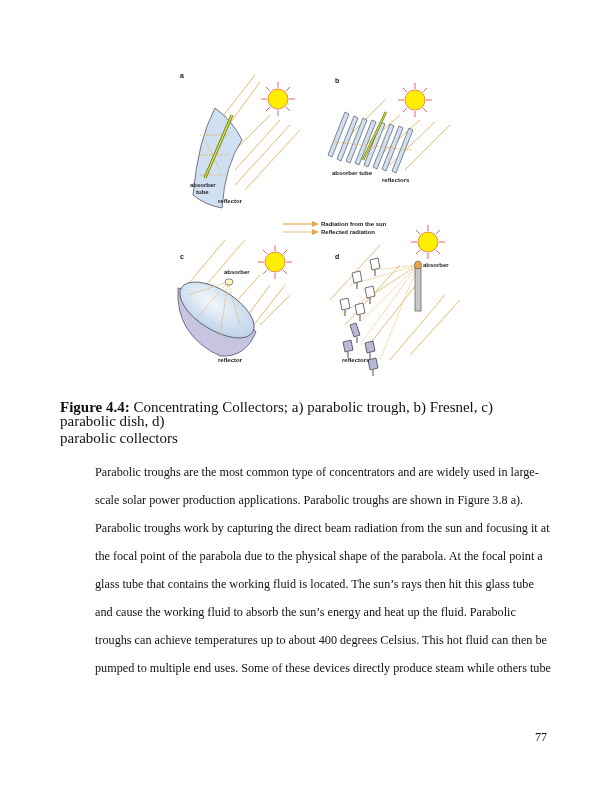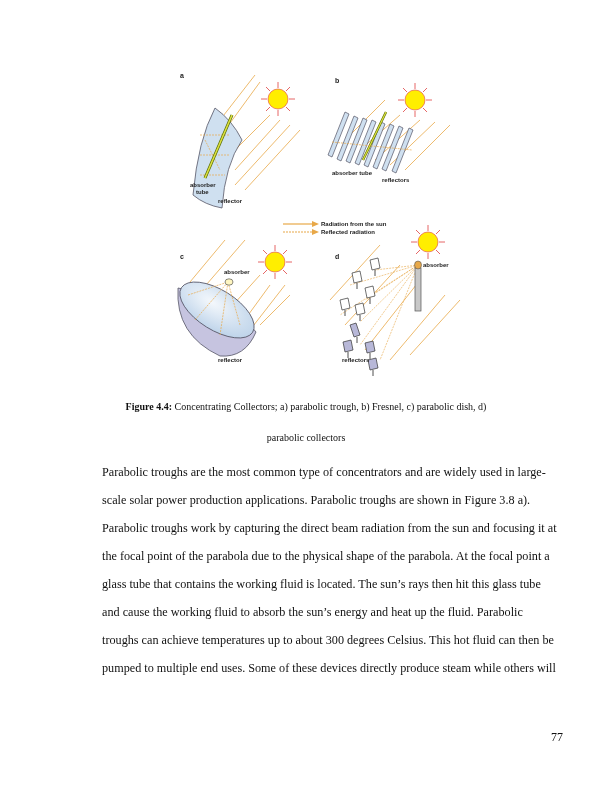--- a/index.html
+++ b/index.html
@@ -1,25 +1,25 @@
 <!DOCTYPE html>
 <html><head>
 <meta charset="utf-8">
 <style>
   html,body{margin:0;padding:0;background:#fff;}
   body{width:612px;height:792px;position:relative;overflow:hidden;font-family:"Liberation Serif","DejaVu Serif",serif;color:#111;}
   .figure{position:absolute;left:160px;top:60px;width:310px;height:320px;}
   .fig-svg{position:absolute;left:0;top:0;}
-  .caption{position:absolute;left:60px;width:492px;text-align:center;font-size:10px;line-height:14px;}
+  .caption{position:absolute;left:60px;width:492px;text-align:left;font-size:15px;line-height:14px;}
   .cap1{top:400px;}
   .cap2{top:431px;}
   .caption b{font-weight:bold;}
   .body-text{position:absolute;left:90px;width:460px;font-size:12.2px;}
-  .line{position:absolute;left:12px;white-space:nowrap;}
-  .pagenum{position:absolute;left:551px;top:730px;font-size:12px;}
+  .line{position:absolute;left:5px;white-space:nowrap;}
+  .pagenum{position:absolute;left:535px;top:730px;font-size:12px;}
   .flabel{font-family:"Liberation Sans","DejaVu Sans",sans-serif;font-size:6px;font-weight:bold;fill:#222;}
   .panel-letter{font-family:"Liberation Sans","DejaVu Sans",sans-serif;font-size:7px;font-weight:bold;fill:#222;}
 </style>
 </head>
 <body>
 
 <div class="figure">
   <svg class="fig-svg" width="310" height="320" viewBox="0 0 310 320" xmlns="http://www.w3.org/2000/svg">
     <defs>
       <radialGradient id="dishg" cx="40%" cy="40%" r="70%">
@@ -223,21 +223,21 @@
 </div>
 <div class="caption cap2">parabolic collectors</div>
 
 <div class="body-text">
   <div class="line" style="top:465px">Parabolic troughs are the most common type of concentrators and are widely used in large-</div>
   <div class="line" style="top:493px">scale solar power production applications. Parabolic troughs are shown in Figure 3.8 a).</div>
   <div class="line" style="top:521px">Parabolic troughs work by capturing the direct beam radiation from the sun and focusing it at</div>
   <div class="line" style="top:549px">the focal point of the parabola due to the physical shape of the parabola. At the focal point a</div>
   <div class="line" style="top:577px">glass tube that contains the working fluid is located. The sun’s rays then hit this glass tube</div>
   <div class="line" style="top:605px">and cause the working fluid to absorb the sun’s energy and heat up the fluid. Parabolic</div>
-  <div class="line" style="top:633px">troughs can achieve temperatures up to about 300 degrees Celsius. This hot fluid can then be</div>
-  <div class="line" style="top:661px">pumped to multiple end uses. Some of these devices directly produce steam while others will</div>
+  <div class="line" style="top:633px">troughs can achieve temperatures up to about 400 degrees Celsius. This hot fluid can then be</div>
+  <div class="line" style="top:661px">pumped to multiple end uses. Some of these devices directly produce steam while others tube</div>
 </div>
 
 <div class="pagenum">77</div>
 
 <style>
   .body-text{top:0;}
 </style>
 
 </body></html>

